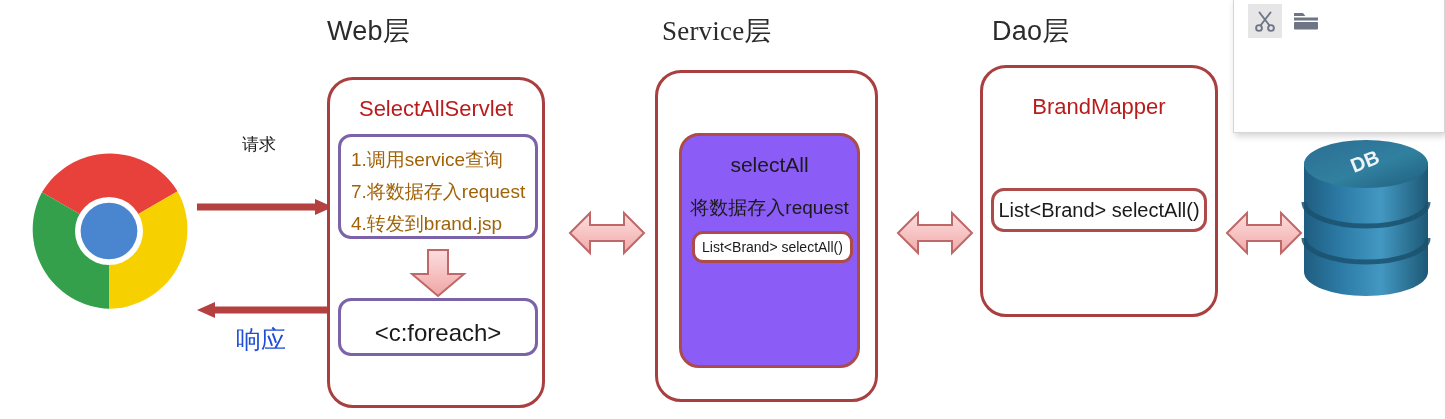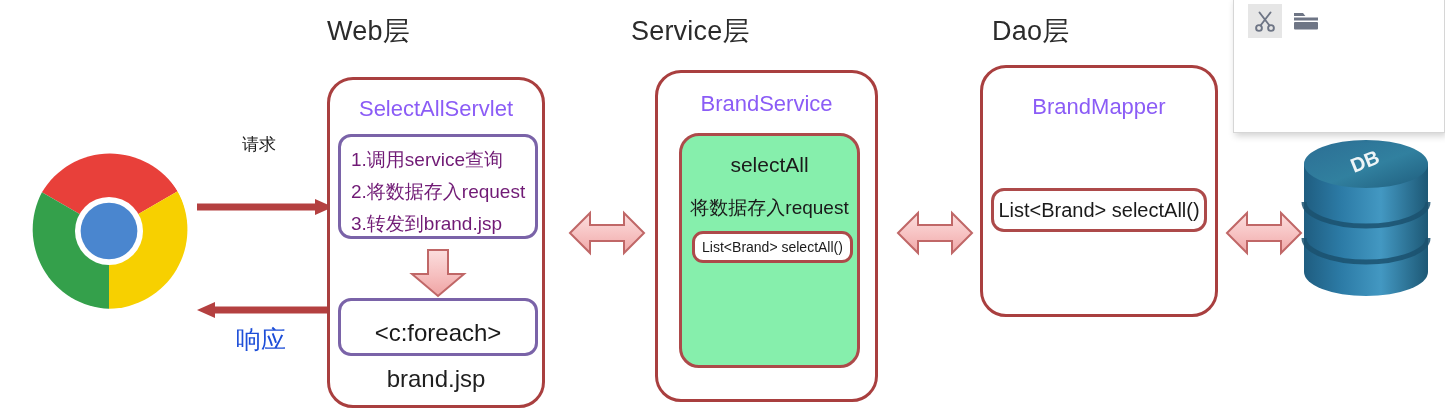--- a/index.html
+++ b/index.html
@@ -33,21 +33,21 @@
     position: absolute;
     border: 3px solid #a93f3f;
     border-radius: 26px;
     background: #ffffff;
   }
   .box-title {
     position: absolute;
     left: 0; right: 0;
     text-align: center;
     font-size: 22px;
-    color: #8b5cf6;
+    color: #b91c1c;
     white-space: nowrap;
     line-height: 1;
   }
   .box-footer {
     position: absolute;
     left: 0; right: 0;
     text-align: center;
     font-size: 24px;
     color: #1f1f1f;
     white-space: nowrap;
@@ -58,37 +58,37 @@
   .inner-purple {
     position: absolute;
     border: 3px solid #7a63a8;
     border-radius: 13px;
     background: #ffffff;
   }
   .inner-red {
     position: absolute;
     border: 3px solid #ad4a4a;
     border-radius: 20px;
-    background: #86efac;
+    background: #8b5cf6;
   }
   .pill-red {
     position: absolute;
     border: 3px solid #ad4a4a;
     border-radius: 11px;
     background: #ffffff;
     display: flex;
     align-items: center;
     justify-content: center;
   }
 
   .step-line {
     position: absolute;
     left: 10px;
     font-size: 19px;
-    color: #701a75;
+    color: #a16207;
     white-space: nowrap;
     line-height: 1;
   }
   .ctr-text {
     position: absolute;
     left: 0; right: 0;
     text-align: center;
     white-space: nowrap;
     line-height: 1;
     color: #1a1a1a;
@@ -121,21 +121,21 @@
     justify-content: center;
   }
   .tool-btn.active { background: #e6e6e6; }
 </style>
 </head>
 <body>
 
 <div id="canvas">
 
   <div class="layer-title" style="left:327px; top:18px; width:200px;">Web层</div>
-  <div class="layer-title" style="left:631px; top:18px; width:200px;">Service层</div>
+  <div class="layer-title" style="left:662px; top:18px; width:200px;font-family:Liberation Serif, serif;">Service层</div>
   <div class="layer-title" style="left:992px; top:18px; width:200px;">Dao层</div>
 
   <div class="chrome" style="left:28px; top:150px; width:162px; height:162px;">
     <svg width="162" height="162" viewBox="0 0 100 100">
       <defs>
         <clipPath id="circClip">
             <circle cx="50" cy="50" r="49"></circle>
           </clipPath>
       </defs>
       <g clip-path="url(#circClip)">
@@ -169,60 +169,58 @@
   </div>
 
   <div style="position:absolute; left:236px; top:327px; font-size:25px; color:#1d4ed8; white-space:nowrap; line-height:1;">响应</div>
 
   <div class="layer-box" style="left:327px; top:77px; width:218px; height:331px;">
 
     <div class="box-title" style="top:18px;">SelectAllServlet</div>
 
     <div class="inner-purple" style="left:8px; top:54px; width:200px; height:105px;">
       <div class="step-line" style="top:13px;">1.调用service查询</div>
-      <div class="step-line" style="top:45px;">2.将数据存入request</div>
-      <div class="step-line" style="top:77px;">3.转发到brand.jsp</div>
+      <div class="step-line" style="top:45px;">7.将数据存入request</div>
+      <div class="step-line" style="top:77px;">4.转发到brand.jsp</div>
     </div>
 
     <div style="position:absolute; left:76px; top:168px; width:64px; height:50px;">
       <svg width="64" height="50" viewBox="0 0 64 50">
         <defs>
           <linearGradient id="dgrad" x1="0" y1="0" x2="0" y2="1">
             <stop offset="0%" stop-color="#fbdede"></stop>
             <stop offset="55%" stop-color="#f6bfbf"></stop>
             <stop offset="100%" stop-color="#efa3a3"></stop>
           </linearGradient>
         </defs>
         <path d="M22 2 L42 2 L42 26 L58 26 L32 48 L6 26 L22 26 Z" fill="url(#dgrad)" stroke="#c06767" stroke-width="2"></path>
       </svg>
     </div>
 
     <div class="inner-purple" style="left:8px; top:218px; width:200px; height:58px;">
       <div class="ctr-text" style="top:20px; font-size:24px;">&lt;c:foreach&gt;</div>
     </div>
 
-    <div class="box-footer" style="top:287px;">brand.jsp</div>
   </div>
 
   <div class="bidi" style="left:568px; top:208px; width:78px; height:50px;">
     <svg width="78" height="50" viewBox="0 0 78 50">
       <defs>
         <linearGradient id="hgrad" x1="0" y1="0" x2="0" y2="1">
           <stop offset="0%" stop-color="#fcdede"></stop>
           <stop offset="50%" stop-color="#f7c4c4"></stop>
           <stop offset="100%" stop-color="#f0a8a8"></stop>
         </linearGradient>
       </defs>
       <path d="M2 25 L22 5 L22 17 L56 17 L56 5 L76 25 L56 45 L56 33 L22 33 L22 45 Z" fill="url(#hgrad)" stroke="#c06767" stroke-width="2"></path>
     </svg>
   </div>
 
   <div class="layer-box" style="left:655px; top:70px; width:223px; height:332px;">
 
-    <div class="box-title" style="top:20px;">BrandService</div>
 
     <div class="inner-red" style="left:21px; top:60px; width:181px; height:235px;">
       <div class="ctr-text" style="top:18px; font-size:21px;">selectAll</div>
       <div class="ctr-text" style="top:62px; font-size:19px;">将数据存入request</div>
 
       <div class="pill-red" style="left:10px; top:95px; width:161px; height:32px;">
         <span style="font-size:14px; color:#1a1a1a; white-space:nowrap;">List&lt;Brand&gt; selectAll()</span>
       </div>
     </div>
   </div>

